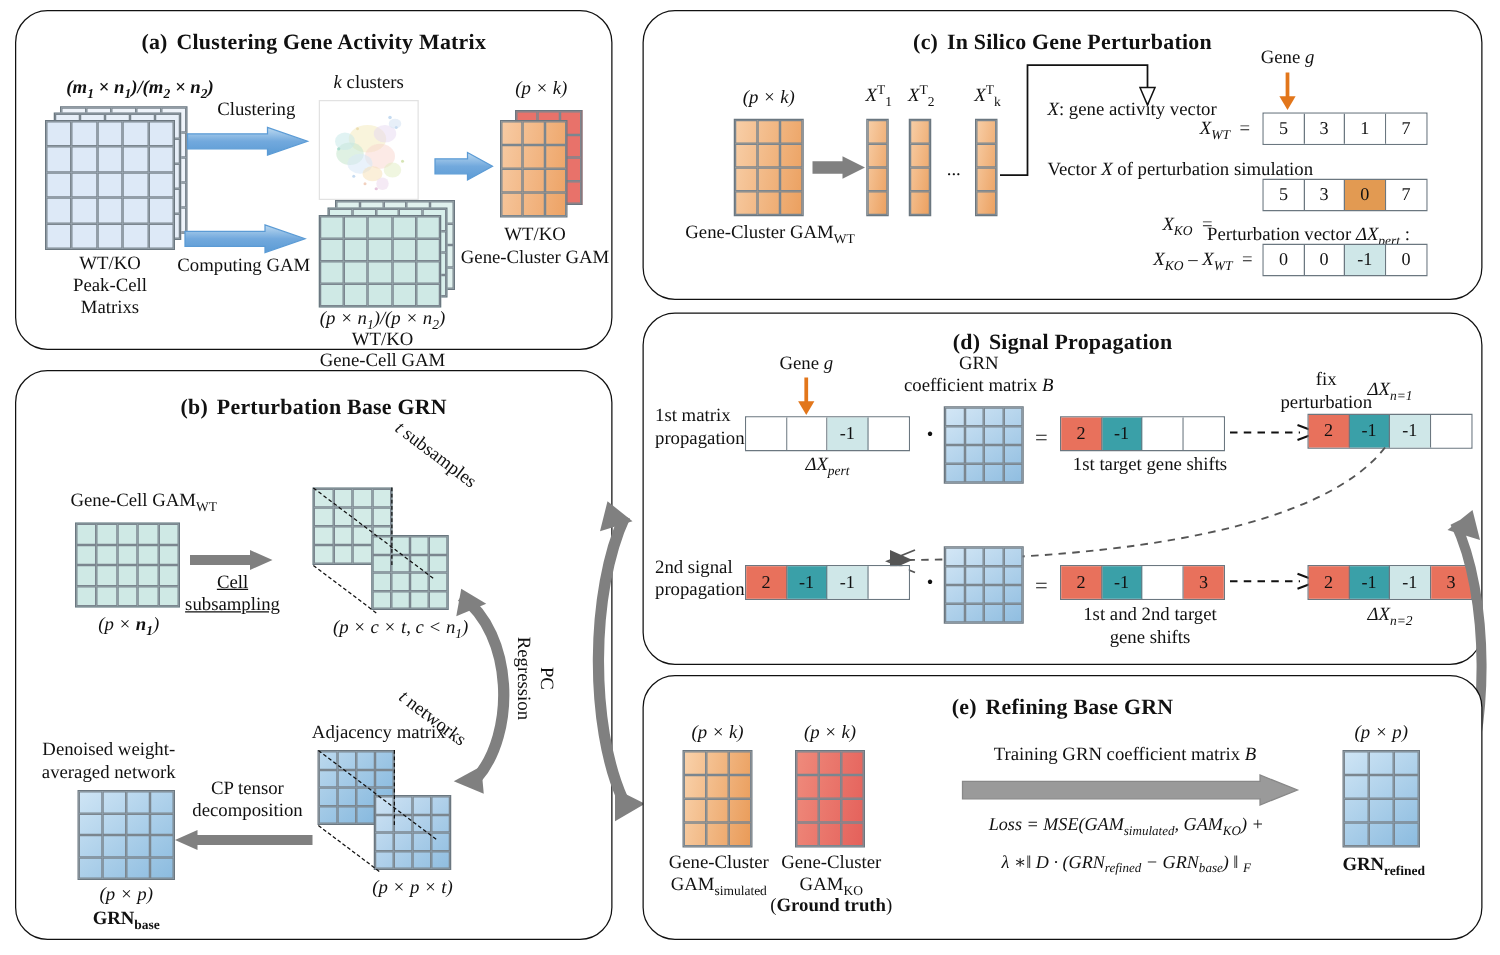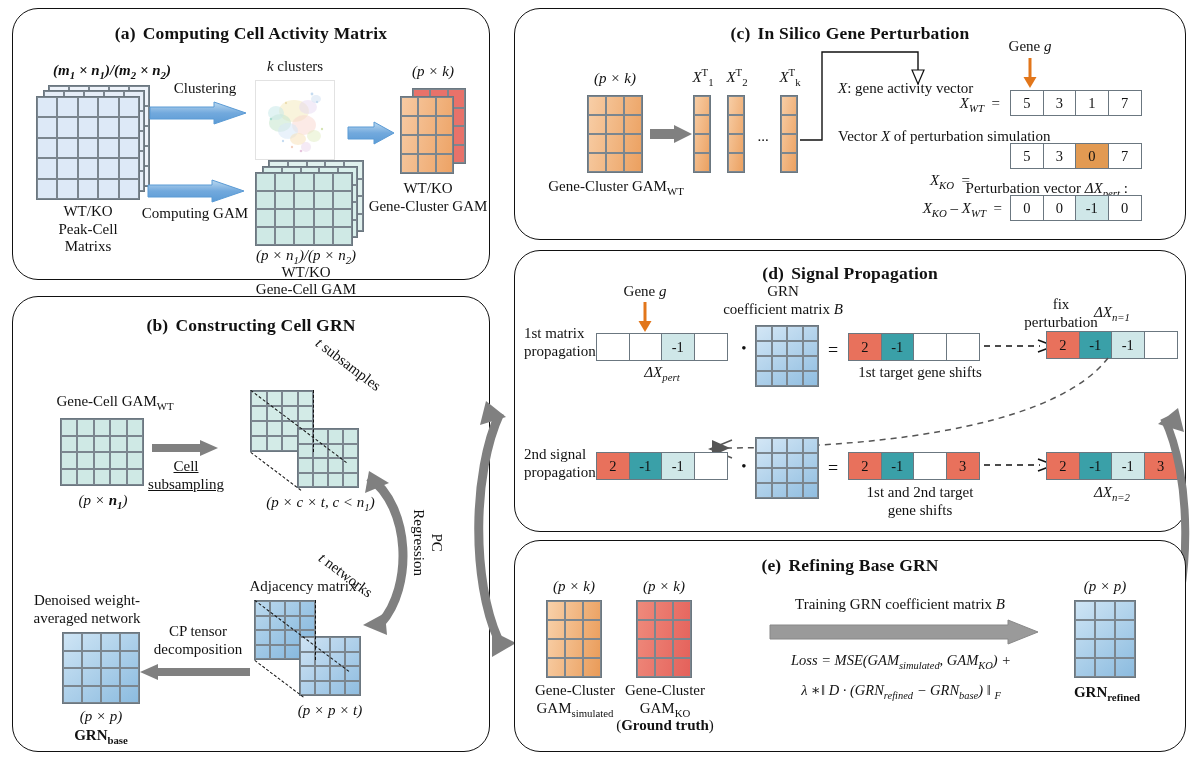--- a/index.html
+++ b/index.html
@@ -37,21 +37,21 @@
 
   .umap{position:absolute;background:#fff;border:1px solid #e2e2e2;overflow:hidden;}
   .dashline{position:absolute;border-top:1.6px dashed #111;transform-origin:0 0;height:0;}
   .rot{transform-origin:center center;}
 </style>
 </head>
 <body>
 
 <div class="panel" id="panel-a">
   <div class="ptitle" style="top:14px;">
-    <span class="lbl">(a)</span><span>Computing Cell Activity Matrix</span>
+    <span class="lbl">(a)</span><span>Clustering Gene Activity Matrix</span>
   </div>
 </div>
 
 <div class="txt" style="left:22px;top:62px;width:180px;font-weight:bold;">
   <span class="it">(m<sub>1</sub> × n<sub>1</sub>)/(m<sub>2</sub> × n<sub>2</sub>)</span>
 </div>
 
 <div class="mx" style="left:48px;top:85px;width:102px;height:102px;grid-template-columns:repeat(5,1fr);grid-template-rows:repeat(5,1fr);background:#eef3fa;">
   <i></i>
     <i></i>
@@ -297,21 +297,21 @@
     <i></i>
     <i></i>
     <i></i>
     <i></i>
 </div>
 <div class="txt" style="left:378px;top:180px;width:100px;">WT/KO</div>
 <div class="txt" style="left:358px;top:198px;width:140px;">Gene-Cluster GAM</div>
 
 <div class="panel" id="panel-b">
   <div class="ptitle" style="top:18px;">
-    <span class="lbl">(b)</span><span>Constructing Cell GRN</span>
+    <span class="lbl">(b)</span><span>Perturbation Base GRN</span>
   </div>
 </div>
 
 <div class="txt" style="left:30px;top:393px;width:170px;">
   <span>Gene-Cell GAM</span><sub>WT</sub>
 </div>
 <div class="mx" style="left:60px;top:418px;width:84px;height:68px;grid-template-columns:repeat(5,1fr);grid-template-rows:repeat(4,1fr);background:#cfe9e5;">
   <i></i>
     <i></i>
     <i></i>

